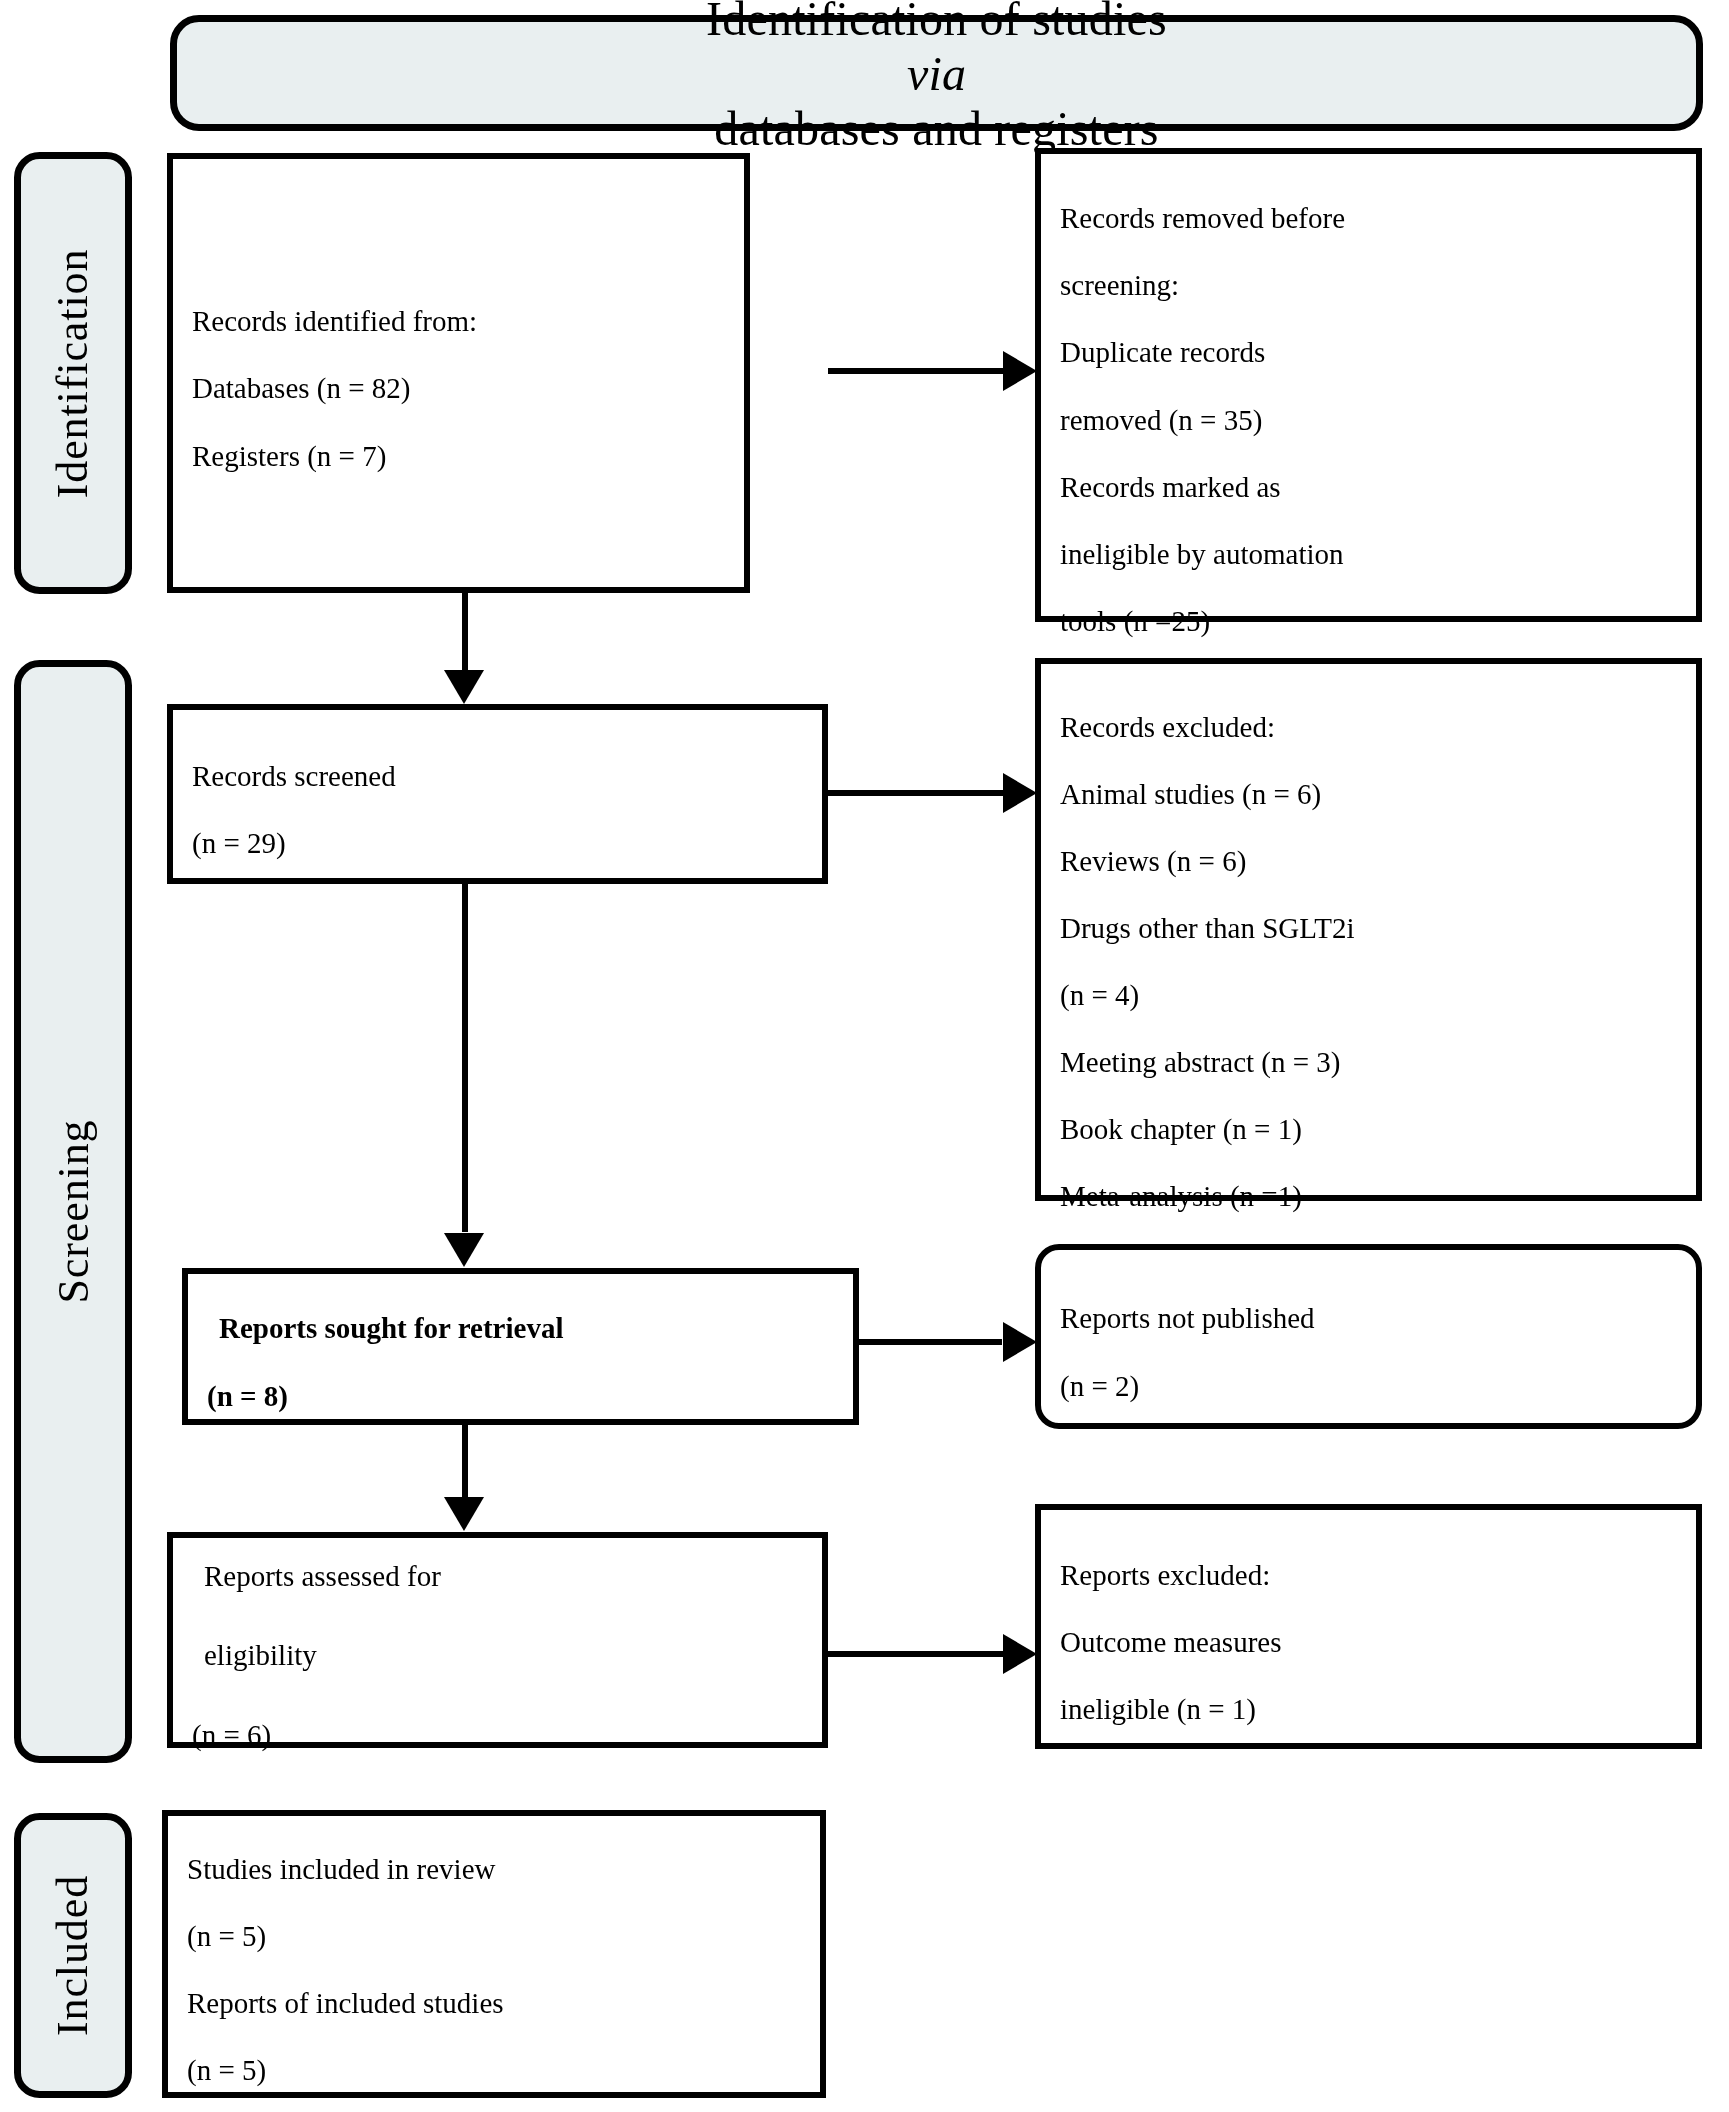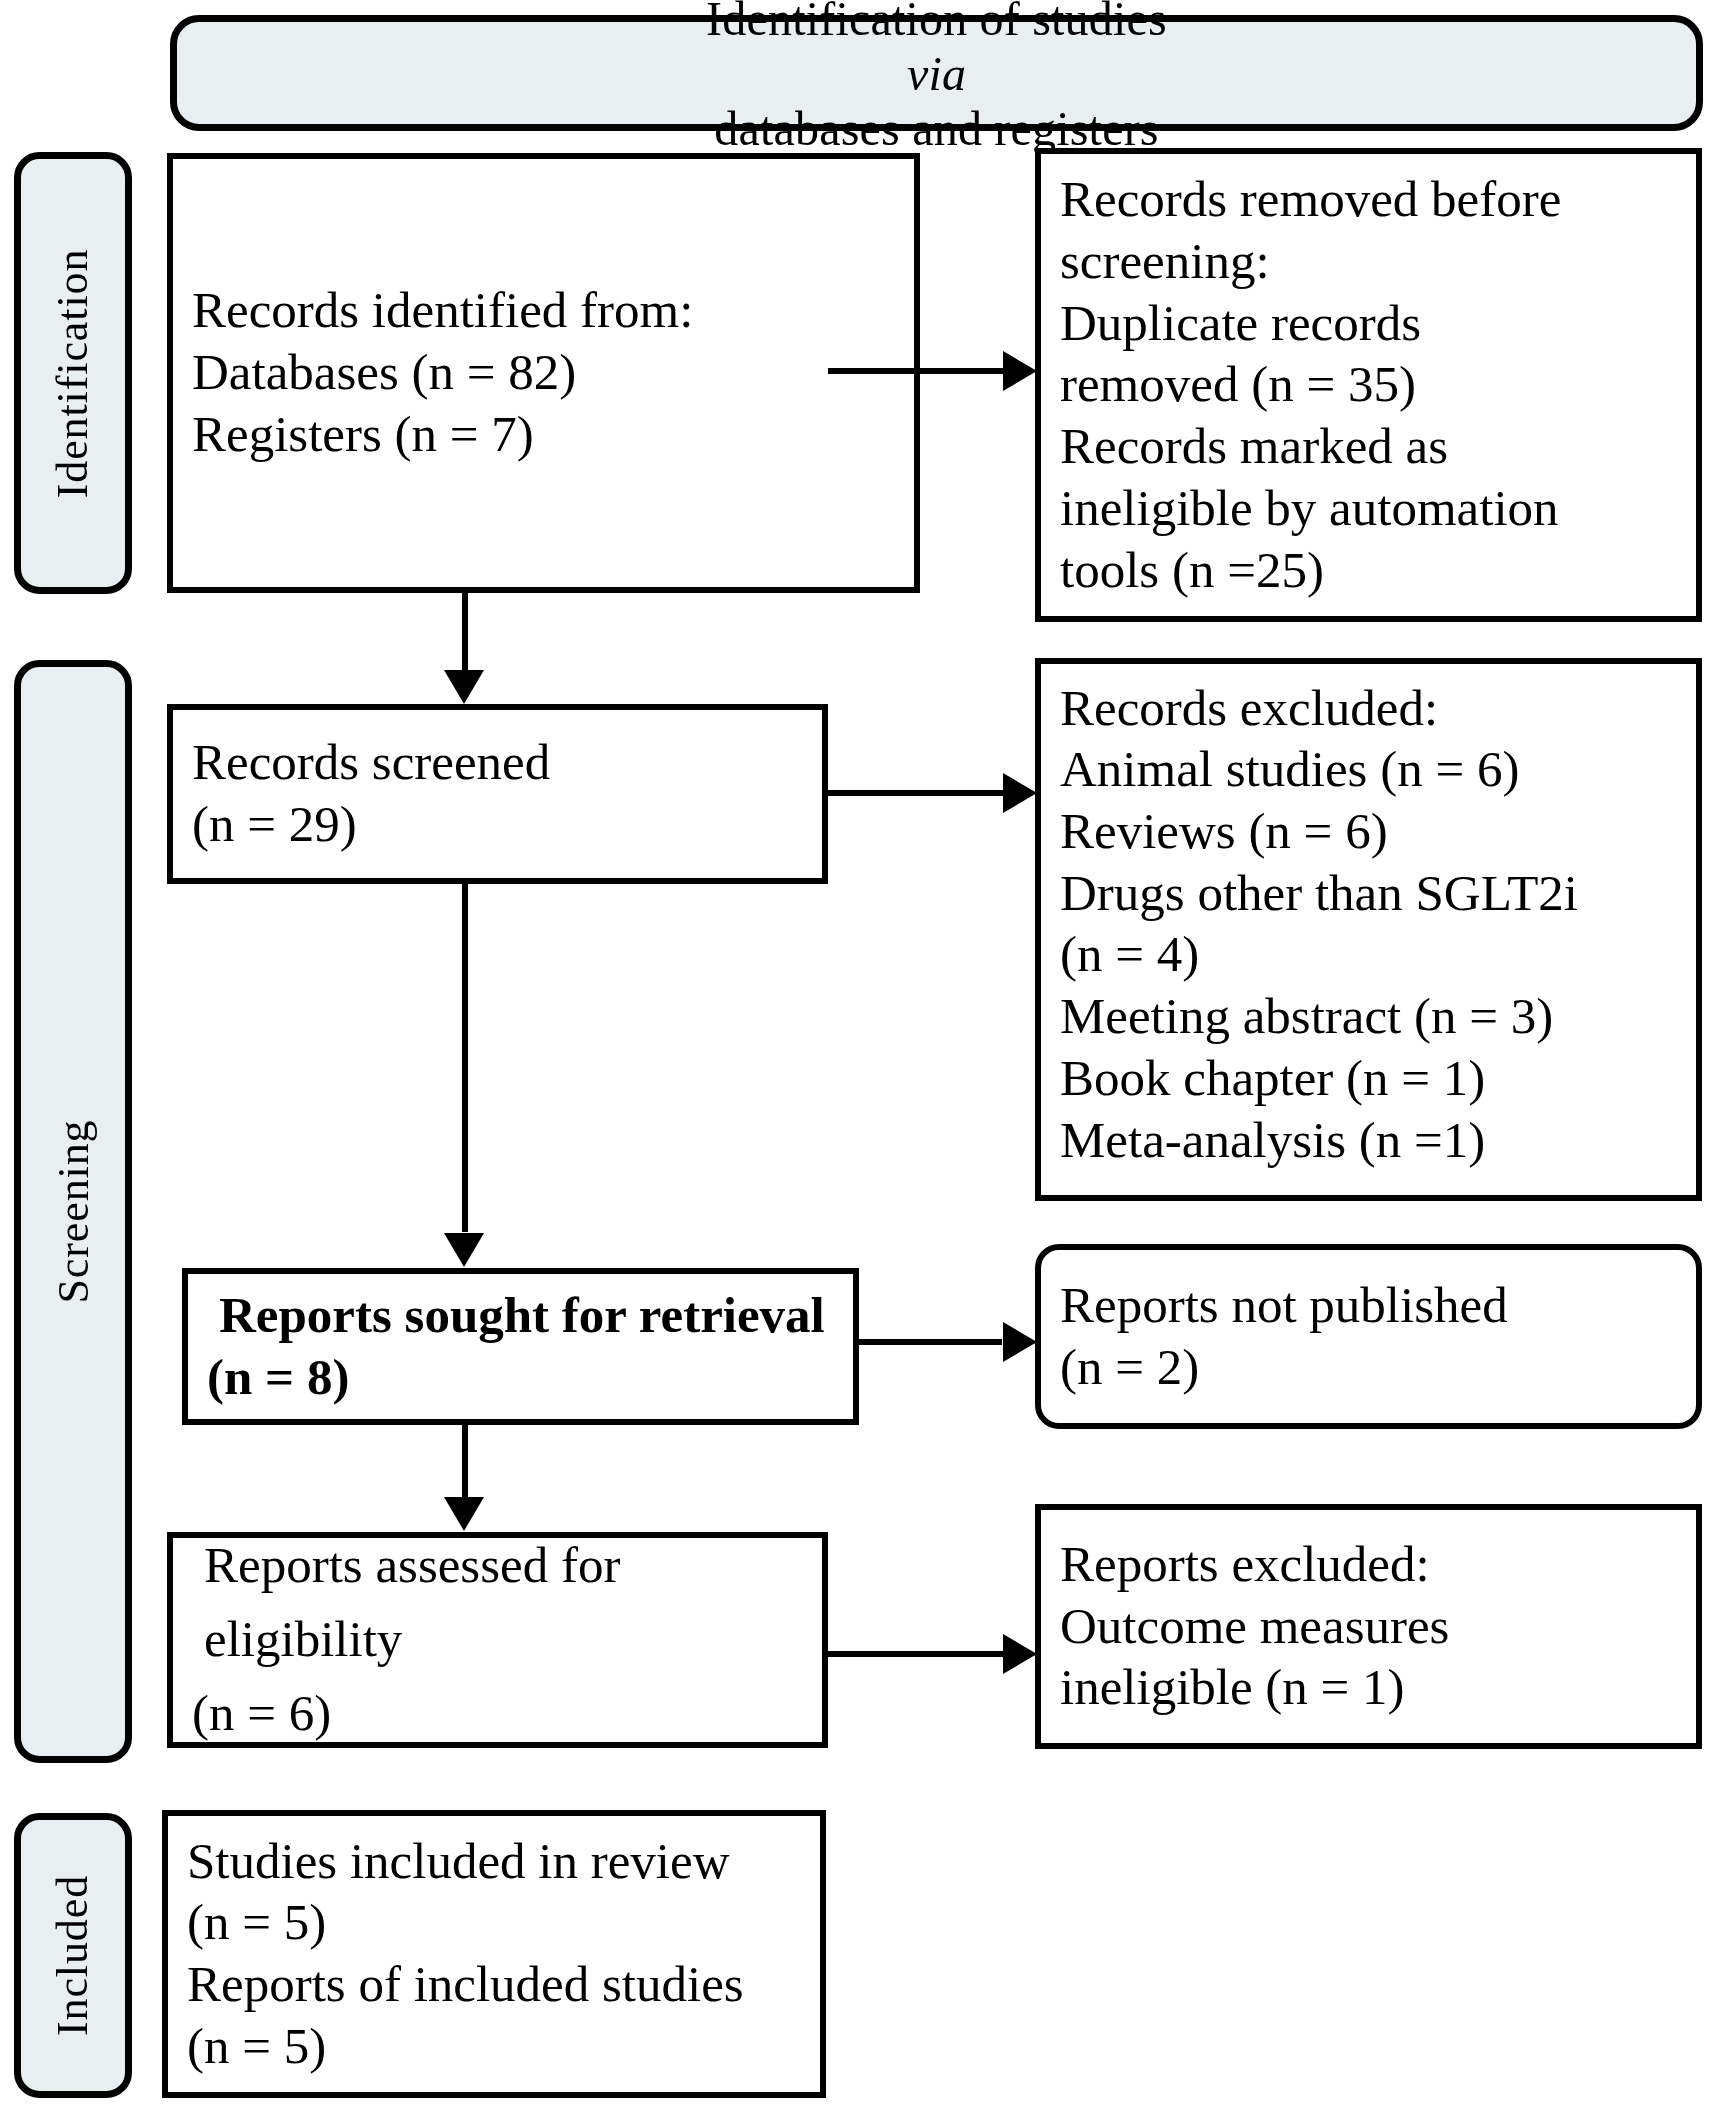--- a/index.html
+++ b/index.html
@@ -57,23 +57,24 @@
     background: #ffffff;
     border: 6.8px solid #000000;
     box-sizing: border-box;
     display: flex;
     flex-direction: column;
     justify-content: center;
     padding: 5.1px 19px;
   }
   .box.top-align { justify-content: flex-start; }
   .box .line {
-    font-size: 51px;
+    font-size: 29px;
     line-height: 1.21;
     white-space: pre-wrap;
+    margin-top: 32px;
   }
   .box .line.indent { padding-left: 12px; }
 
   
   .conn-v {
     position: absolute;
     width: 6px;
     background: #000000;
   }
   .conn-h {
@@ -112,21 +113,21 @@
   </div>
 
   <div class="side-label" style="left:13.6px; top:660px; width:118px; height:1103px;">
     <span>Screening</span>
   </div>
 
   <div class="side-label" style="left:13.6px; top:1813px; width:118px; height:285px;">
     <span>Included</span>
   </div>
 
-  <div class="box" style="left:167px; top:153px; width:753px; height:440px;">
+  <div class="box" style="left:167px; top:153px; width:583px; height:440px;">
     <div class="line">Records identified from:</div>
     <div class="line">Databases (n = 82)</div>
     <div class="line">Registers (n = 7)</div>
   </div>
 
   <div class="box top-align" style="left:1035px; top:148px; width:667px; height:474px; padding-top:15.3px;">
     <div class="line">Records removed before</div>
     <div class="line">screening:</div>
     <div class="line">Duplicate records</div>
     <div class="line">removed (n = 35)</div>

